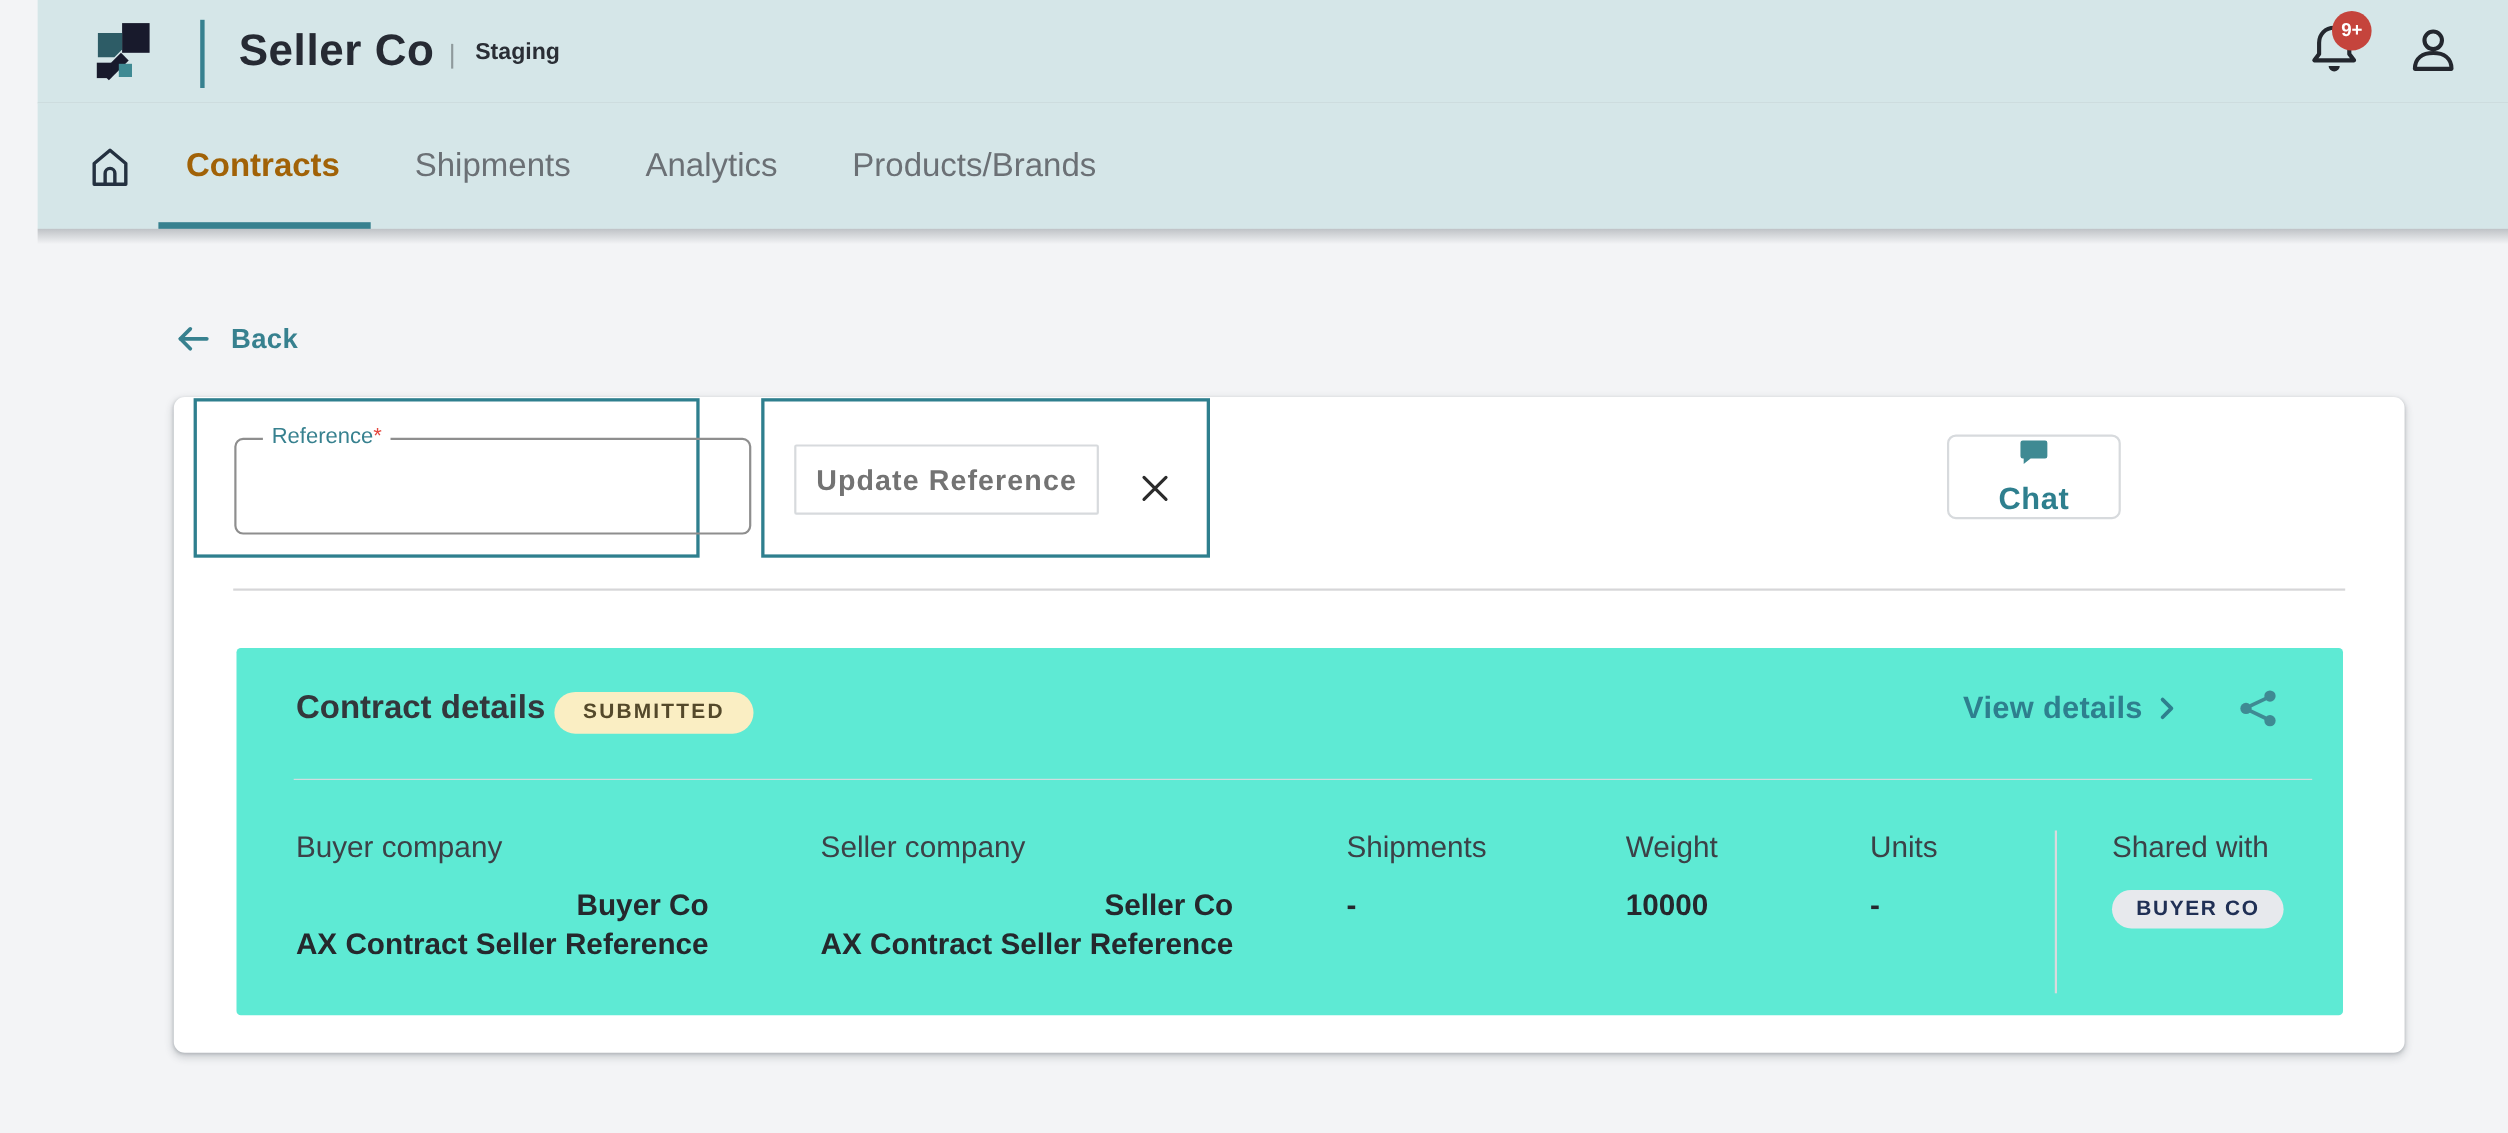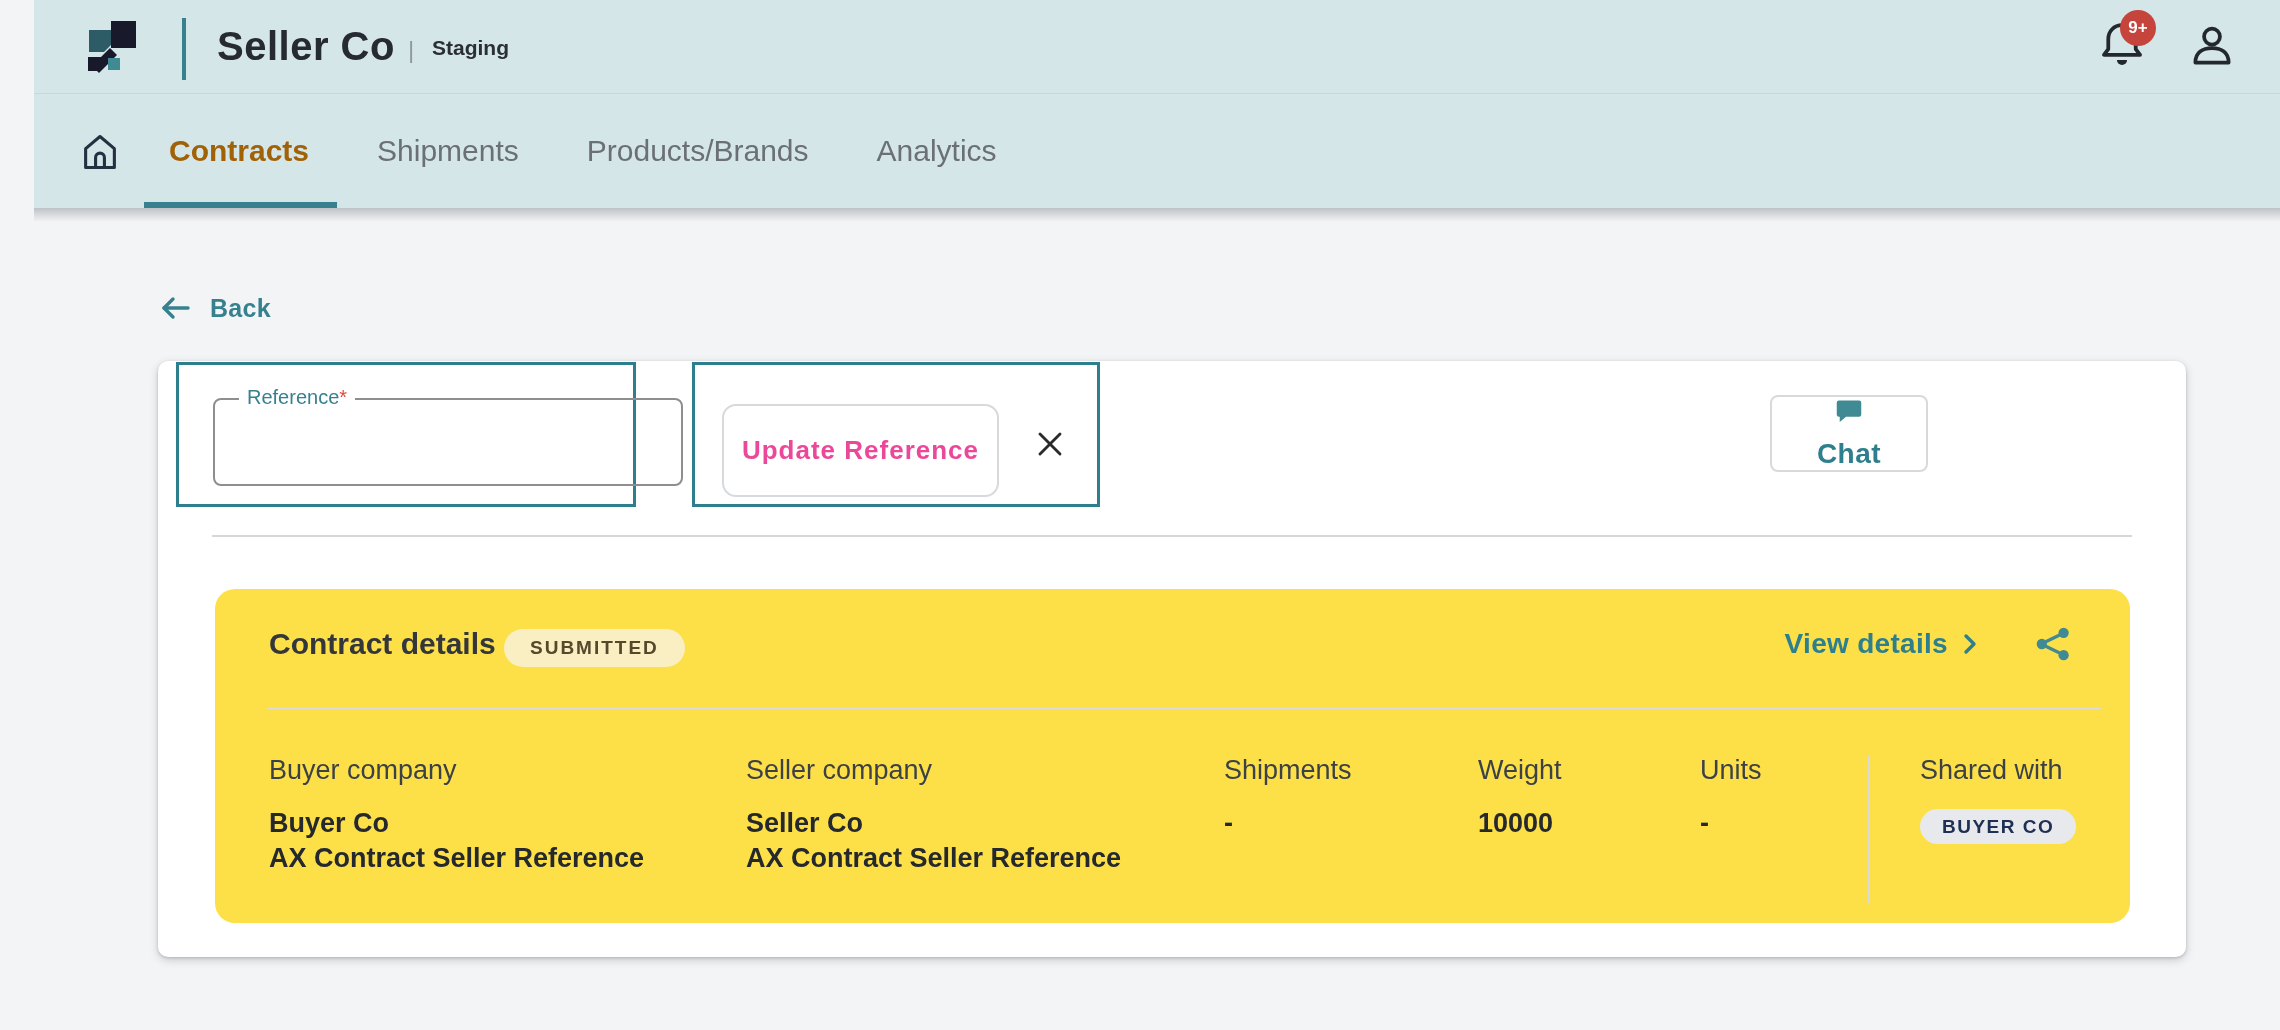--- a/index.html
+++ b/index.html
@@ -39,36 +39,36 @@
   .annot-box{position:absolute;border:3px solid #2e7f8e;}
   .annot-1{left:18px;top:1px;width:454px;height:139px;}
   .annot-2{left:534px;top:1px;width:402px;height:139px;}
 
   .field-outline{position:absolute;left:55px;top:37px;width:466px;height:84px;border:2px solid #8e8e8e;border-radius:8px;}
   .field-label{position:absolute;left:24px;top:-14px;background:#fff;padding:0 8px;font-size:20px;color:#37818f;}
   .field-label .req{color:#e5483f;}
   .field-input{position:absolute;left:2px;top:2px;width:438px;height:76px;border:none;outline:none;background:transparent;
     font-family:"Liberation Sans", sans-serif;font-size:28px;color:#1f2124;padding:0 0 0 22px;}
 
-  .update-btn{position:absolute;left:564px;top:43px;width:277px;height:93px;background:#fff;border:2px solid #d7dadd;
-    border-radius:14px;font-family:"Liberation Sans", sans-serif;font-size:26px;font-weight:600;color:#ec4899;
+  .update-btn{position:absolute;left:564px;top:43px;width:277px;height:64px;background:#fff;border:2px solid #d7dadd;
+    border-radius:2px;font-family:"Liberation Sans", sans-serif;font-size:26px;font-weight:600;color:#737373;
     letter-spacing:1px;cursor:pointer;}
   .close-btn{position:absolute;left:868px;top:60px;width:48px;height:48px;background:transparent;border:none;cursor:pointer;padding:0;}
 
   .pill-btn{position:absolute;top:34px;height:73px;background:#fff;border:2px solid #d7dadd;border-radius:8px;
     display:flex;align-items:center;justify-content:center;gap:14px;cursor:pointer;
     font-family:"Liberation Sans", sans-serif;flex-direction:column;}
   .chat-btn{left:1612px;width:154px;}
   .docs-btn{left:1808px;width:166px;}
   .pill-label{font-size:28px;font-weight:bold;color:#2e7f8e;letter-spacing:.5px;}
 
   .card-divider{position:absolute;left:54px;right:54px;top:174px;height:2px;background:#d6d6d8;}
 
   
-  .panel{position:absolute;left:57px;top:228px;width:1915px;height:334px;background:#fde047;border-radius:20px;}
+  .panel{position:absolute;left:57px;top:228px;width:1915px;height:334px;background:#5eead4;border-radius:4px;text-align:right;}
   .panel-title{position:absolute;left:54px;top:38px;font-size:30px;font-weight:bold;color:#33373c;}
   .status-badge{position:absolute;left:289px;top:40px;height:38px;padding:0 26px;border-radius:19px;background:#faeec3;
     color:#54492a;font-size:19px;font-weight:bold;letter-spacing:2px;display:flex;align-items:center;}
   .view-row{position:absolute;right:58px;top:36px;display:flex;align-items:center;cursor:pointer;}
   .view-label{font-size:28px;font-weight:bold;color:#2e7f8e;letter-spacing:.3px;}
   .view-chevron{margin-left:14px;}
   .share-wrap{margin-left:56px;width:38px;height:38px;cursor:pointer;}
   .panel-divider{position:absolute;left:52px;right:28px;top:119px;height:1px;background:#dcdde0;}
 
   .col{position:absolute;top:0;height:334px;}
@@ -117,22 +117,22 @@
   <div class="nav"></div>
   <div class="home">
     <svg viewBox="0 0 36 38" width="40" height="42">
       <path d="M5 16 L18 5 L31 16 V33 H5 Z" fill="none" stroke="#243140" stroke-width="2.8" stroke-linejoin="round"></path>
       <path d="M14 33 V24 a4 4 0 0 1 8 0 V33" fill="none" stroke="#243140" stroke-width="2.8"></path>
     </svg>
   </div>
   <div class="tabs">
     <div class="tab active">Contracts</div>
     <div class="tab">Shipments</div>
+    <div class="tab">Analytics</div>
     <div class="tab">Products/Brands</div>
-    <div class="tab">Analytics</div>
   </div>
   <div class="nav-shadow"></div>
 
   <div class="back">
     <svg viewBox="0 0 34 28" width="34" height="28">
       <line x1="30" y1="14" x2="6" y2="14" stroke="#37818f" stroke-width="3.4" stroke-linecap="round"></line>
       <polyline points="15,5 6,14 15,23" fill="none" stroke="#37818f" stroke-width="3.4" stroke-linecap="round" stroke-linejoin="round"></polyline>
     </svg>
     <span class="back-label">Back</span>
   </div>

